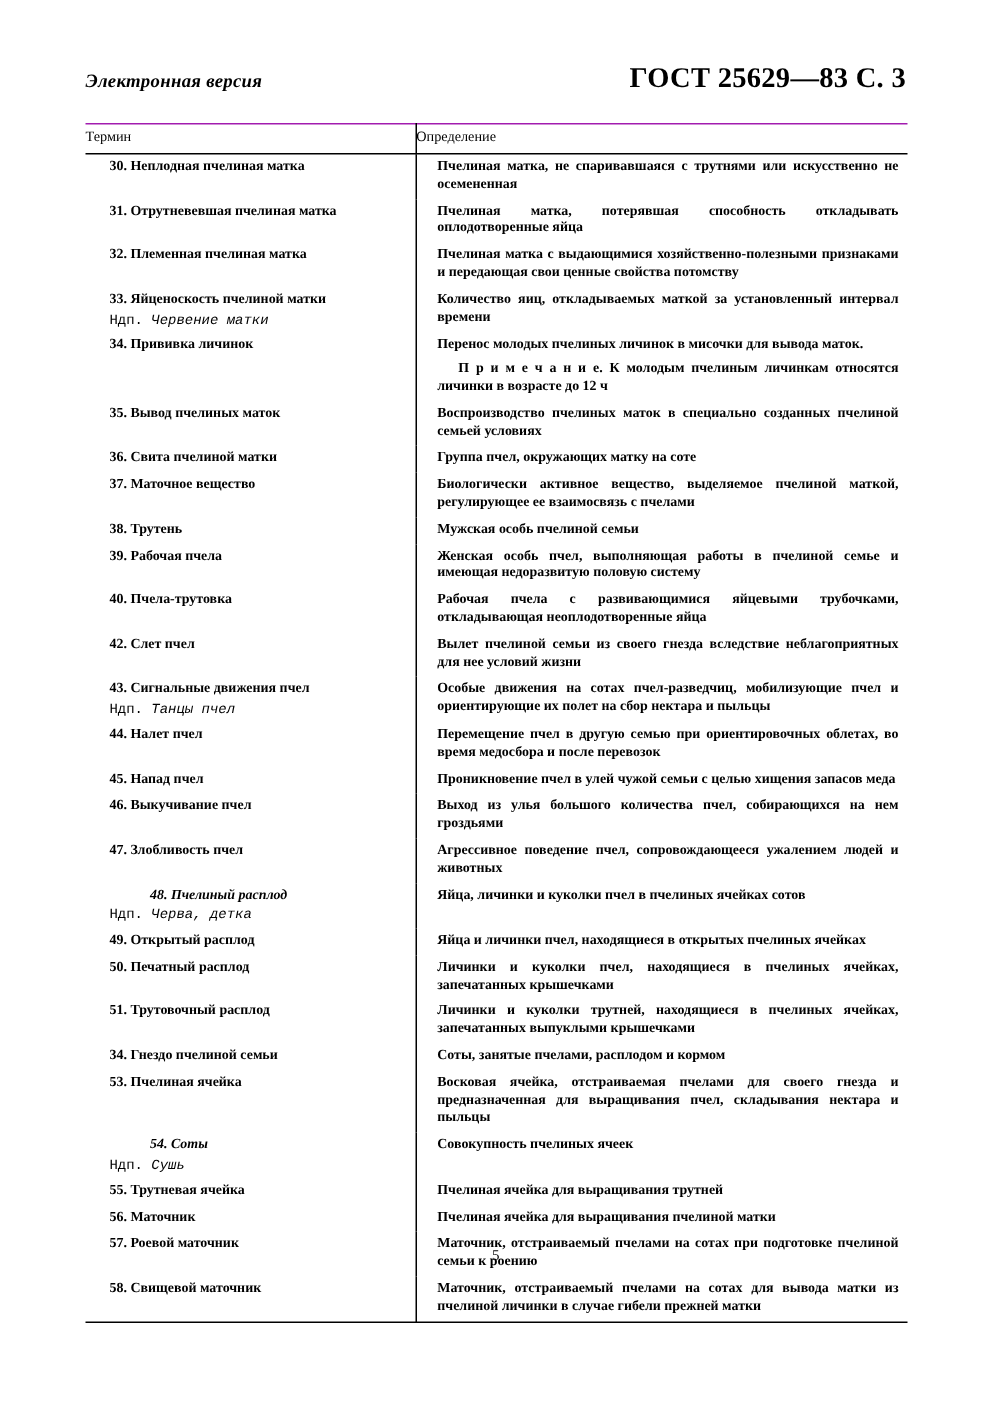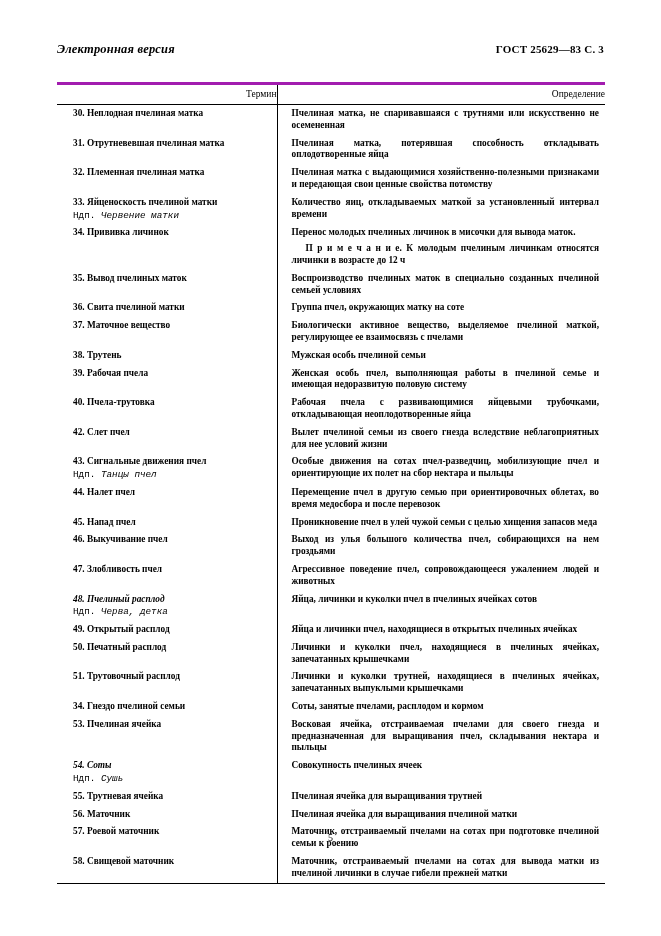--- a/index.html
+++ b/index.html
@@ -33,41 +33,41 @@
   }
   .header-left {
     font-family: "Liberation Serif", serif;
     font-size: 12.5px;
     font-weight: bold;
     font-style: italic;
     letter-spacing: 0.2px;
   }
   .header-right {
     font-family: "Liberation Serif", serif;
-    font-size: 11px;
+    font-size: 19px;
     font-weight: bold;
     letter-spacing: 0.2px;
   }
   table.gost {
     position: absolute;
     top: 82px;
     left: 57px;
     width: 548px;
     border-collapse: collapse;
     table-layout: fixed;
   }
   table.gost col.c1 { width: 220px; }
   table.gost col.c2 { width: 328px; }
   table.gost th {
     font-weight: normal;
     font-size: 9.5px;
-    text-align: right;
+    text-align: left;
     padding: 4px 0 5px 0;
     border-bottom: 1px solid #000;
-    border-top: 3px solid #a21caf;
+    border-top: 1px solid #a21caf;
   }
   table.gost th.thl {
     border-right: 1px solid #000;
   }
   table.gost td {
     vertical-align: top;
     font-size: 9.3px;
     line-height: 1.27;
     padding: 3px 4px 3px 4px;
     font-weight: bold;
@@ -93,21 +93,21 @@
     padding-left: 0;
     margin-top: 1px;
     font-family: Liberation Mono, monospace;
   }
   .ndp i { font-style: italic; }
   .note {
     display: block;
     margin-top: 4px;
     text-indent: 14px;
   }
-  .term-italic { font-style: italic; }
+  .term-italic { font-style: italic; margin-left: 27px; }
   .pageno {
     position: absolute;
     top: 832px;
     left: 0;
     width: 661px;
     text-align: center;
     font-size: 10px;
   }
 </style>
 </head>

